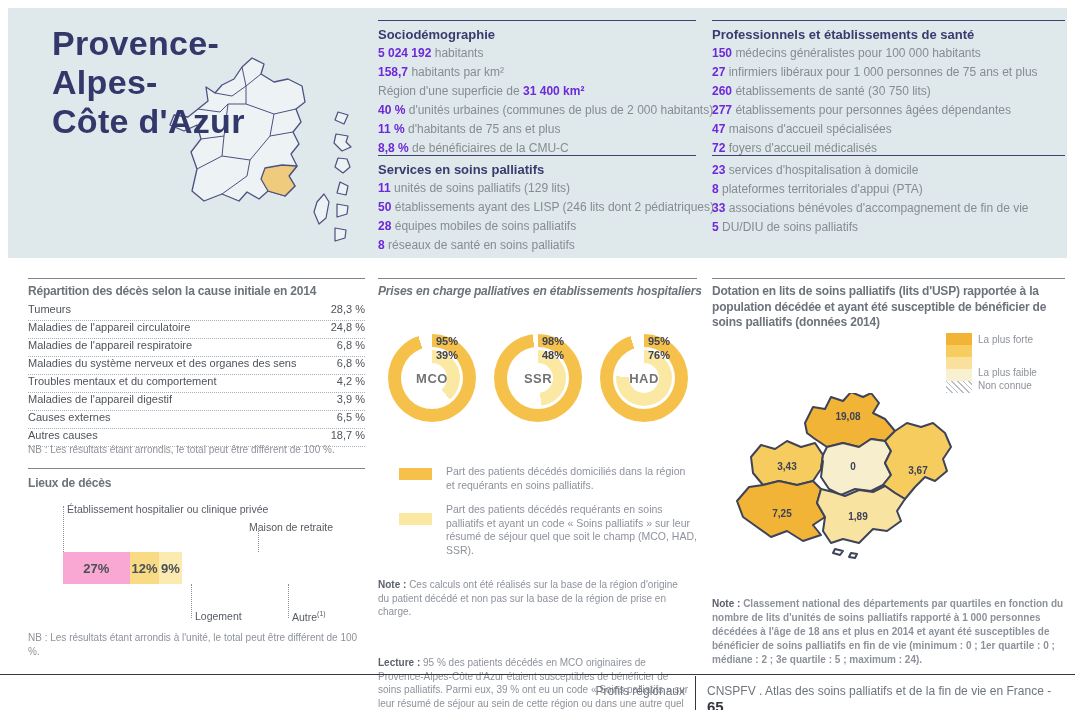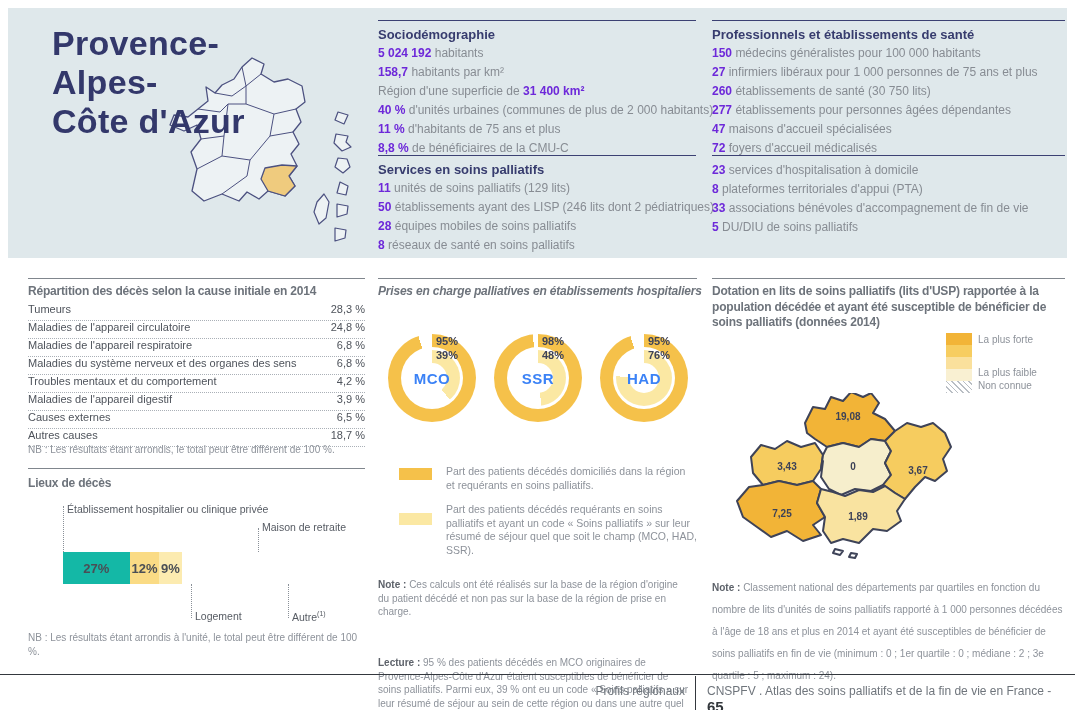--- a/index.html
+++ b/index.html
@@ -30,21 +30,21 @@
   #bar{position:absolute;left:63px;top:552px;width:247px;height:32px;display:flex;}
   .bseg{height:100%;display:flex;align-items:center;justify-content:center;
         font-size:13px;font-weight:bold;color:#4a4e55;}
   
   .donut{position:absolute;width:88px;height:88px;}
   .ring-o{position:absolute;inset:0;border-radius:50%;}
   .mid{position:absolute;inset:13px;border-radius:50%;background:#fff;}
   .ring-i{position:absolute;inset:16px;border-radius:50%;}
   .dcenter{position:absolute;inset:29px;border-radius:50%;background:#fff;
            display:flex;align-items:center;justify-content:center;
-           font-size:15px;font-weight:bold;color:#3b82f6;letter-spacing:.5px;}
+           font-size:13px;font-weight:bold;color:#737373;letter-spacing:.5px;}
   .pct{position:absolute;font-size:11px;font-weight:bold;color:#3d4257;left:48px;}
   .pct1{top:1px;} .pct2{top:15px;}
   .lgsw{position:absolute;width:33px;height:12px;}
   .lgtx{position:absolute;font-size:10.5px;color:#8d929a;line-height:13.5px;}
   
   .qsw{position:absolute;left:946px;width:26px;height:12px;}
   .qlab{position:absolute;left:978px;font-size:10px;color:#8d929a;}
   .hatch{background:repeating-linear-gradient(45deg,#b9bec4 0 1px,#fff 1px 4px);}
   
   #frule{position:absolute;left:0;top:674px;width:1075px;border-top:1px solid #34383e;}
@@ -165,26 +165,26 @@
         <span class="cl">Autres causes</span>
         <span class="cv">18,7 %</span>
       </div>
   </div>
   <div class="abs nb" style="left:28px;top:443px;width:337px;">NB : Les résultats étant arrondis, le total peut être différent de 100 %.</div>
 
   <div class="colrule" style="left:28px;top:468px;width:337px;"></div>
   <div class="chead" style="left:28px;top:476px;">Lieux de décès</div>
 
   <div class="blab" style="left:67px;top:503px;">Établissement hospitalier ou clinique privée</div>
-  <div class="blab" style="left:262px;top:521px;text-align:center;">Maison de retraite</div>
+  <div class="blab" style="left:249px;top:521px;text-align:center;">Maison de retraite</div>
   <div class="dotv" style="left:63px;top:506px;height:46px;"></div>
   <div class="dotv" style="left:258px;top:528px;height:24px;"></div>
 
   <div id="bar">
-    <div class="bseg" style="width: 27%; background: #14b8a6;">27%</div>
+    <div class="bseg" style="width: 27%; background: #f9a8d4;">27%</div>
     <div class="bseg" style="width: 12%; background: rgb(250, 219, 133);">12%</div>
     <div class="bseg" style="width: 9%; background: rgb(252, 235, 176);">9%</div>
   </div>
 
   <div class="dotv" style="left:191px;top:584px;height:34px;"></div>
   <div class="dotv" style="left:288px;top:584px;height:34px;"></div>
   <div class="blab" style="left:195px;top:610px;">Logement</div>
   <div class="blab" style="left:292px;top:610px;">
     <span>Autre</span><sup style="font-size:7px;">(1)</sup>
   </div>
@@ -256,21 +256,21 @@
     <g font-size="10" font-weight="bold" fill="#3d4257" text-anchor="middle">
       <text x="113" y="27">19,08</text>
       <text x="118" y="77">0</text>
       <text x="52" y="77">3,43</text>
       <text x="183" y="81">3,67</text>
       <text x="47" y="124">7,25</text>
       <text x="123" y="127">1,89</text>
     </g>
   </svg>
 
-  <div class="abs note" style="left:712px;top:577px;width:353px;line-height:22px;">
+  <div class="abs note" style="left:712px;top:597px;width:353px;line-height:14px;font-weight:bold;">
     <b>Note :</b> <span>Classement national des départements par quartiles en fonction du nombre de lits d'unités de soins palliatifs rapporté à 1 000 personnes décédées à l'âge de 18 ans et plus en 2014 et ayant été susceptibles de bénéficier de soins palliatifs en fin de vie (minimum : 0 ; 1er quartile : 0 ; médiane : 2 ; 3e quartile : 5 ; maximum : 24).</span>
   </div>
 
   <div id="frule"></div>
   <div id="fvbar"></div>
   <div class="ftxt" style="left:400px;width:285px;text-align:right;">Profils régionaux</div>
   <div class="ftxt" style="left:707px;width:360px;">
     <span>CNSPFV . Atlas des soins palliatifs et de la fin de vie en France - </span><b>65</b>
   </div>
 

